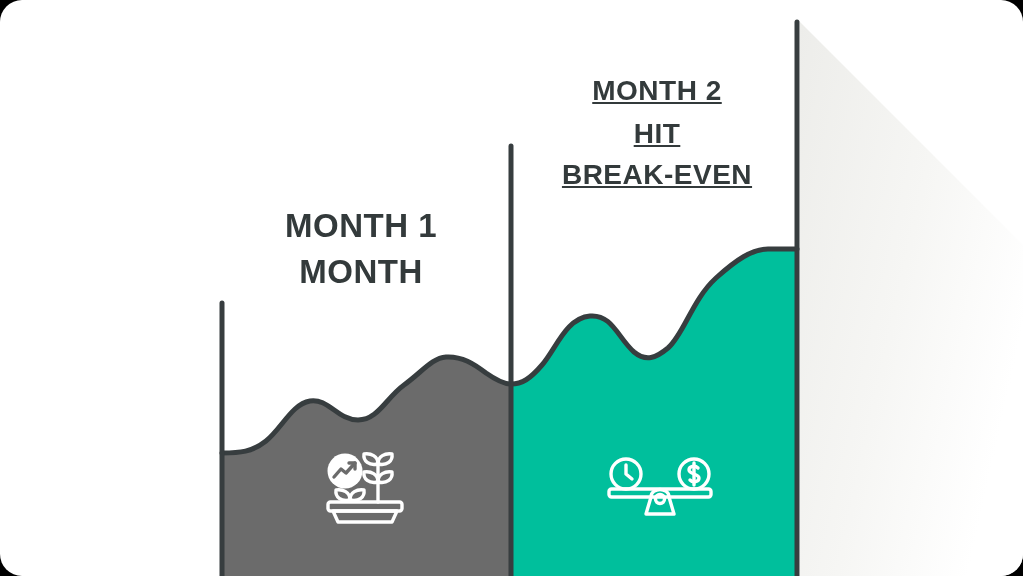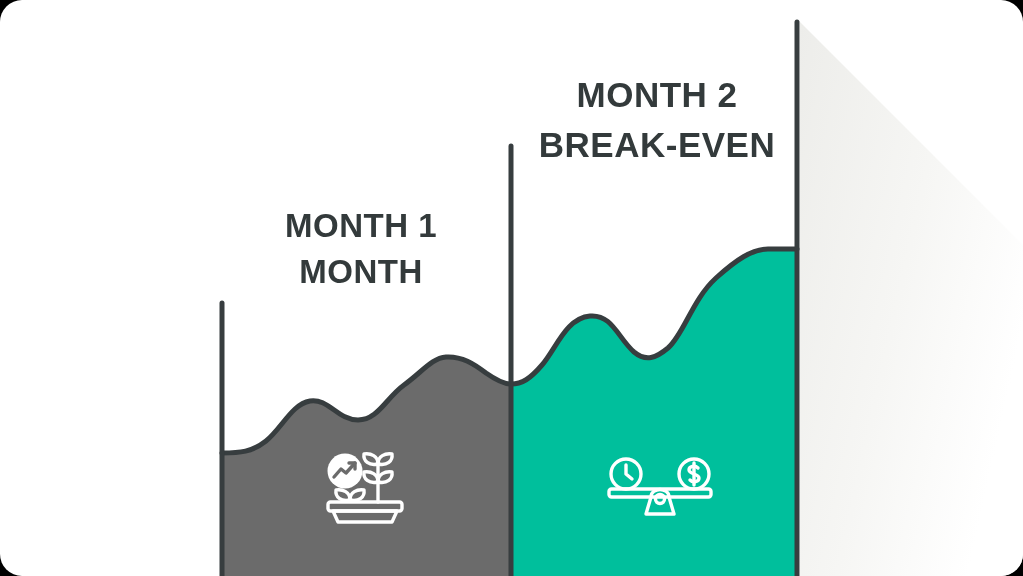--- a/index.html
+++ b/index.html
@@ -51,21 +51,22 @@
     top: 206px;
     width: 306px;
     font-size: 33px;
   }
   #month1-label .l2 { display: block; margin-top: 6px; }
 
   #month2-label {
     left: 512px;
     top: 74px;
     width: 290px;
-    font-size: 35px;
+    font-size: 28px;
+    text-decoration: underline;
   }
   #month2-label .l2 { display: block; margin-top: 9px; }
   #month2-label .l3 { display: block; margin-top: 8px; }
 </style>
 </head>
 <body>
 
 <div id="card">
 
   <svg id="chart-svg" viewBox="0 0 1023 576" preserveAspectRatio="none" xmlns="http://www.w3.org/2000/svg">
@@ -167,16 +168,17 @@
     </g>
   </svg>
 
   <div class="label-block" id="month1-label">
     <span class="l1">MONTH 1</span>
     <span class="l2">MONTH</span>
   </div>
 
   <div class="label-block" id="month2-label">
     <span class="l1">MONTH 2</span>
+    <span class="l2">HIT</span>
     <span class="l3">BREAK-EVEN</span>
   </div>
 
 </div>
 
 </body></html>

